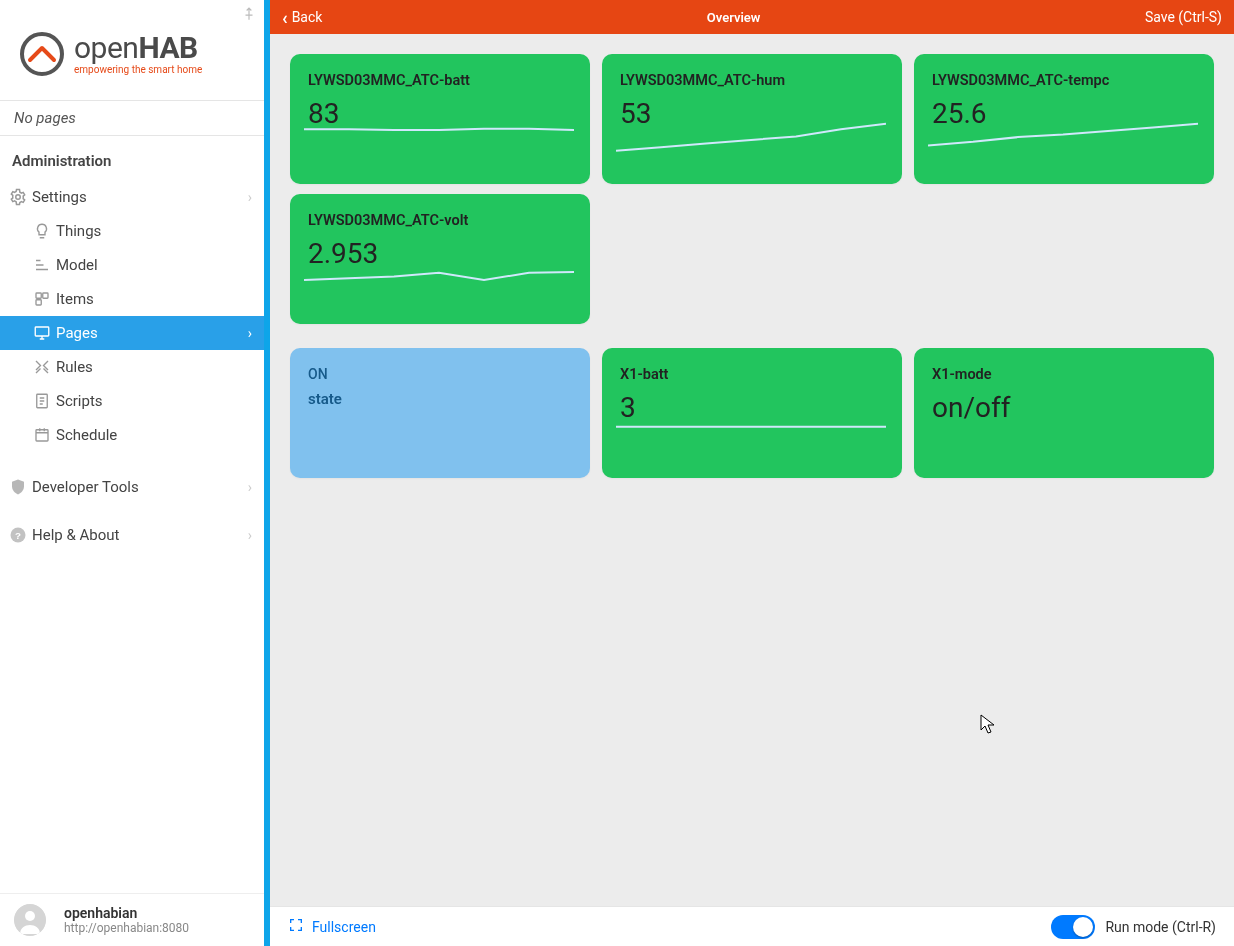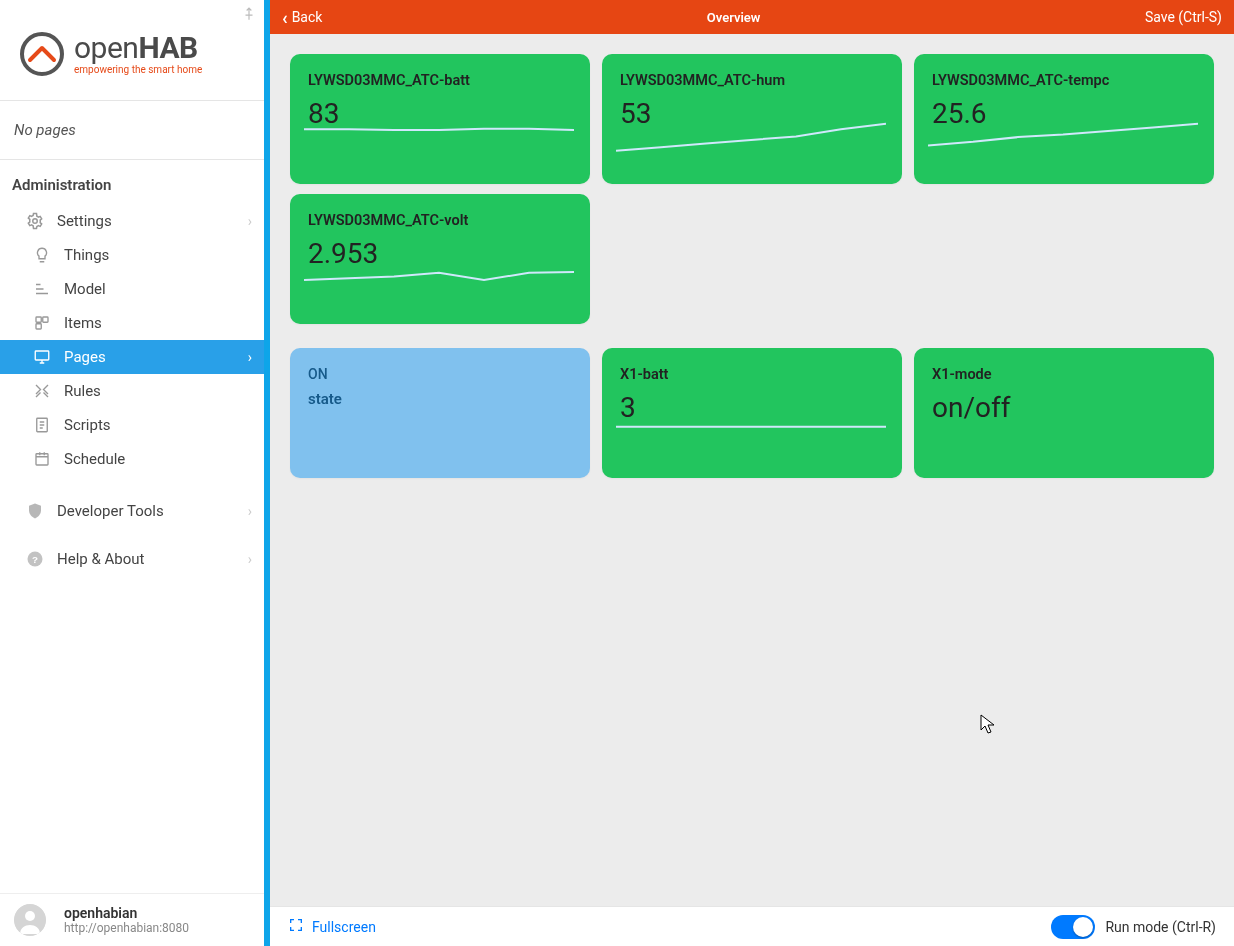--- a/index.html
+++ b/index.html
@@ -8,23 +8,23 @@
 
   
   .sidebar { width: 282px; height: 100%; border-right: 6px solid #0ea5e9; display: flex; flex-direction: column; background: #fff; position: relative; }
   .pin { position: absolute; top: 6px; right: 8px; color: #bbb; font-size: 16px; cursor: pointer; }
   .logo-area { padding: 30px 18px 22px 18px; display: flex; align-items: center; gap: 8px; }
   .logo-mark svg { display: block; }
   .logo-text { display: flex; flex-direction: column; line-height: 1; }
   .logo-word { font-size: 30px; font-weight: 400; color: #4a4a4a; letter-spacing: -0.5px; }
   .logo-word strong { font-weight: 700; }
   .logo-tag { font-size: 10px; color: #e64a19; margin-top: 2px; align-self: flex-end; }
-  .no-pages { padding: 20px 14px; border-top: 1px solid #e5e5e5; border-bottom: 1px solid #e5e5e5; font-style: italic; color: #555; font-size: 15px; }
+  .no-pages { padding: 8px 14px; border-top: 1px solid #e5e5e5; border-bottom: 1px solid #e5e5e5; font-style: italic; color: #555; font-size: 15px; }
   .section-title { padding: 16px 12px 10px 12px; font-size: 15px; font-weight: 600; color: #444; }
-  .nav-item { display: flex; align-items: center; padding: 8px 12px 8px 21px; font-size: 15px; color: #444; cursor: pointer; position: relative; gap: 8px; }
+  .nav-item { display: flex; align-items: center; padding: 8px 12px 8px 4px; font-size: 15px; color: #444; cursor: pointer; position: relative; }
   .nav-item .icon { width: 28px; display: inline-flex; justify-content: center; color: #999; }
   .nav-item .chev { margin-left: auto; color: #ccc; font-size: 14px; }
   .nav-sub .nav-item { padding-left: 28px; font-size: 15px; }
   .nav-item.active { background: #29a0e8; color: #fff; }
   .nav-item.active .icon { color: #fff; }
   .nav-item.active .chev { color: #fff; }
   .sidebar-footer { margin-top: auto; display: flex; align-items: center; gap: 18px; padding: 10px 14px; border-top: 1px solid #eee; }
   .avatar { width: 32px; height: 32px; border-radius: 50%; background: #ddd; display: flex; align-items: center; justify-content: center; color: #fff; overflow: hidden;}
   .avatar svg { width: 100%; height: 100%; }
   .user-meta .uname { font-size: 14px; font-weight: 600; color: #333; }

